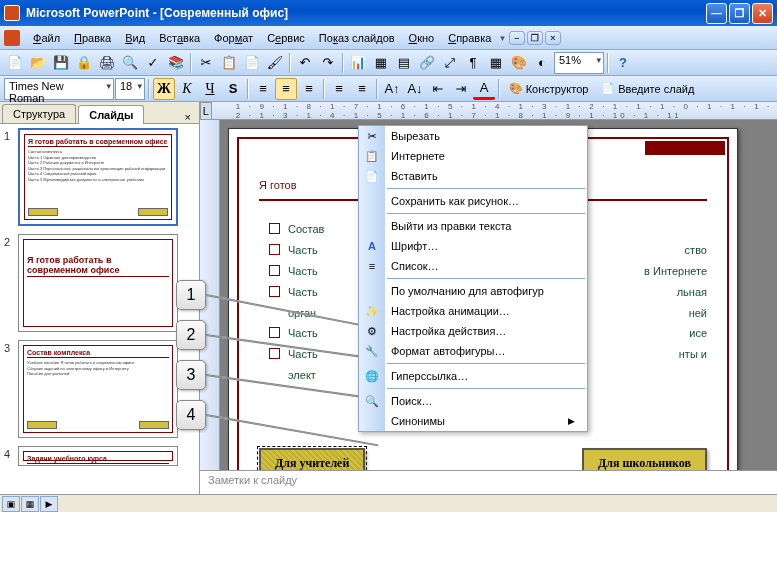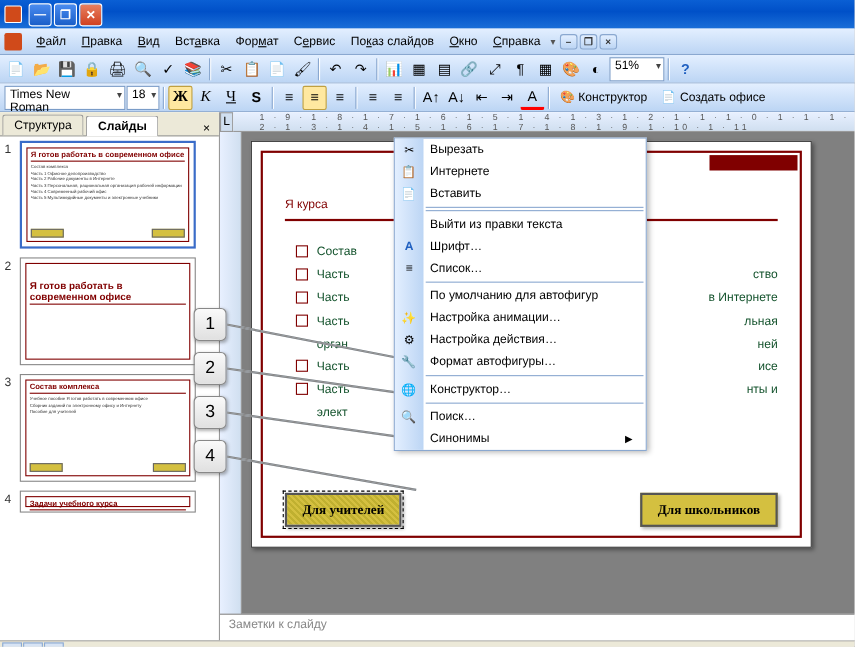--- a/index.html
+++ b/index.html
@@ -25,21 +25,21 @@
 .toolbar { background: linear-gradient(#e3efff, #bcd5f4); height: 26px; display: flex; align-items: center; padding: 0 4px; gap: 1px; border-bottom: 1px solid #8aa8d0; }
 .tbtn { width: 22px; height: 22px; display: flex; align-items: center; justify-content: center; cursor: pointer; border-radius: 2px; font-size: 13px; }
 .tsep { width: 2px; height: 20px; border-left: 1px solid #8aa8d0; border-right: 1px solid #fff; margin: 0 2px; }
 .tcombo { height: 20px; background: #fff; border: 1px solid #7a9cc8; padding: 1px 14px 19px 4px; position: relative; cursor: pointer; }
 .tcombo::after { content: '▾'; position: absolute; right: 2px; top: 2px; font-size: 9px; color: #444; }
 .tlabel-btn { height: 22px; padding: 0 6px; display: flex; align-items: center; gap: 3px; cursor: pointer; border-radius: 2px; }
 .bold { font-weight: bold; font-family: 'Times New Roman'; font-size: 14px; }
 .italic { font-style: italic; font-family: 'Times New Roman'; font-size: 14px; }
 
 
-.workspace { display: flex; height: 480px; }
+.workspace { display: flex; height: 392px; }
 .left-panel { width: 200px; background: #fff; border-right: 1px solid #999; display: flex; flex-direction: column; }
 .tab-header { display: flex; background: #ece9d8; border-bottom: 1px solid #999; height: 22px; align-items: flex-end; }
 .tab { padding: 3px 10px; border: 1px solid #999; border-bottom: none; margin-left: 2px; background: #ece9d8; cursor: pointer; border-radius: 3px 3px 0 0; }
 .tab.active { background: #fff; font-weight: bold; position: relative; top: 1px; }
 .tab-close { margin-left: auto; margin-right: 4px; cursor: pointer; padding: 0 4px; }
 .thumbs { flex: 1; overflow-y: auto; padding: 4px; }
 .thumb-row { display: flex; margin-bottom: 8px; }
 .thumb-num { width: 14px; font-size: 11px; color: #333; padding-top: 2px; }
 .thumb { width: 160px; height: 98px; border: 1px solid #888; background: #fff; position: relative; font-size: 5px; overflow: hidden; }
 .thumb.selected { border: 2px solid #3a6cc8; }
@@ -82,20 +82,21 @@
 
 .notes-area { height: 24px; background: #fff; border-top: 1px solid #999; padding: 3px 8px; color: #888; }
 .view-btns { display: flex; padding: 0 2px; }
 .view-btn { width: 18px; height: 16px; border: 1px solid #8aa8d0; background: #d8e4f4; margin-right: 1px; cursor: pointer; display: flex; align-items: center; justify-content: center; font-size: 9px; }
 </style>
 </head>
 <body>
 
 <div class="titlebar">
   <div class="app-icon"></div>
+  <div class="title-text">Microsoft PowerPoint - [Современный офис]</div>
   <div class="win-btns">
     <div class="win-btn">—</div>
     <div class="win-btn">❐</div>
     <div class="win-btn close">✕</div>
   </div>
 </div>
 
 <div class="menubar">
   <div class="app-small-icon"></div>
   <div class="menu-item"><u>Ф</u><span></span>айл</div>
@@ -161,21 +162,21 @@
   <div class="tbtn">≡</div>
   <div class="tbtn">≡</div>
   <div class="tsep"></div>
   <div class="tbtn">A↑</div>
   <div class="tbtn">A↓</div>
   <div class="tbtn">⇤</div>
   <div class="tbtn">⇥</div>
   <div class="tbtn" style="border-bottom:3px solid red">A</div>
   <div class="tsep"></div>
   <div class="tlabel-btn">🎨<span>Конструктор</span></div>
-  <div class="tlabel-btn">📄<span>Создать офисе</span></div>
+  <div class="tlabel-btn">📄<span>Введите слайд</span></div>
 </div>
 
 <div class="workspace">
 
   <div class="left-panel">
     <div class="tab-header">
       <div class="tab">Структура</div>
       <div class="tab active">Слайды</div>
       <div class="tab-close">×</div>
     </div>
@@ -236,21 +237,21 @@
     <div style="display:flex">
       <div class="ruler-corner">L</div>
       <div class="ruler-h">1 · 9 · 1 · 8 · 1 · 7 · 1 · 6 · 1 · 5 · 1 · 4 · 1 · 3 · 1 · 2 · 1 · 1 · 1 · 0 · 1 · 1 · 1 · 2 · 1 · 3 · 1 · 4 · 1 · 5 · 1 · 6 · 1 · 7 · 1 · 8 · 1 · 9 · 1 · 10 · 1 · 11</div>
     </div>
     <div class="edit-scroll">
       <div class="ruler-v"></div>
       <div class="slide-canvas">
         <div class="slide-border"></div>
         <div class="slide-accent"></div>
         <div class="slide-title">
-          <span>Я курса</span>
+          <span>Я готов</span>
           <span style="visibility:hidden">XXXXXXXXXXXX</span>
           <span>нном офисе</span>
         </div>
         <div class="slide-body">
           <div class="li">
               <div class="chk"></div>
               <span>Состав</span>
               <span style="margin-left:auto"></span>
             </div>
           <div class="li">
@@ -304,20 +305,23 @@
     </div>
   <div class="cm-item">
       <span class="cm-icon">📋</span>
       <span>Интернете</span>
     </div>
   <div class="cm-item">
       <span class="cm-icon">📄</span>
       <span>Вставить</span>
     </div>
   <div class="cm-sep"></div>
+  <div class="cm-item">
+      <span>Сохранить как рисунок…</span>
+    </div>
   <div class="cm-sep"></div>
   <div class="cm-item">
       <span>Выйти из правки текста</span>
     </div>
   <div class="cm-item">
       <span class="cm-icon" style="color:#2060c0;font-weight:bold">A</span>
       <span>Шрифт…</span>
     </div>
   <div class="cm-item">
       <span class="cm-icon">≡</span>
@@ -335,21 +339,21 @@
       <span class="cm-icon">⚙</span>
       <span>Настройка действия…</span>
     </div>
   <div class="cm-item">
       <span class="cm-icon">🔧</span>
       <span>Формат автофигуры…</span>
     </div>
   <div class="cm-sep"></div>
   <div class="cm-item">
       <span class="cm-icon">🌐</span>
-      <span>Конструктор…</span>
+      <span>Гиперссылка…</span>
     </div>
   <div class="cm-sep"></div>
   <div class="cm-item">
       <span class="cm-icon">🔍</span>
       <span>Поиск…</span>
     </div>
   <div class="cm-item">
       <span>Синонимы</span>
       <span class="cm-arrow">▶</span>
     </div>

